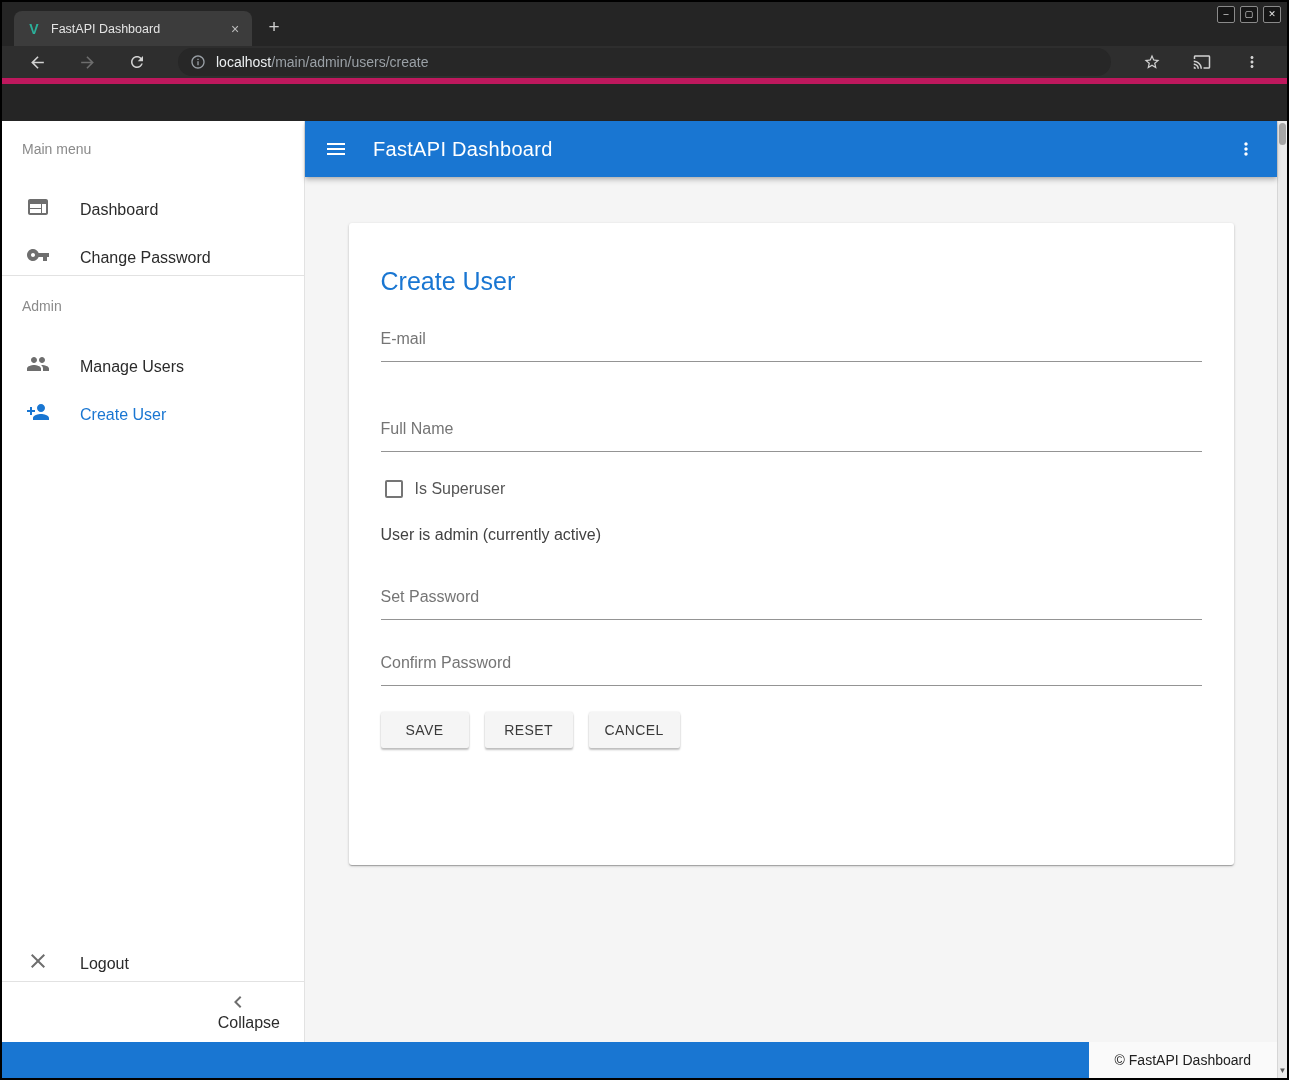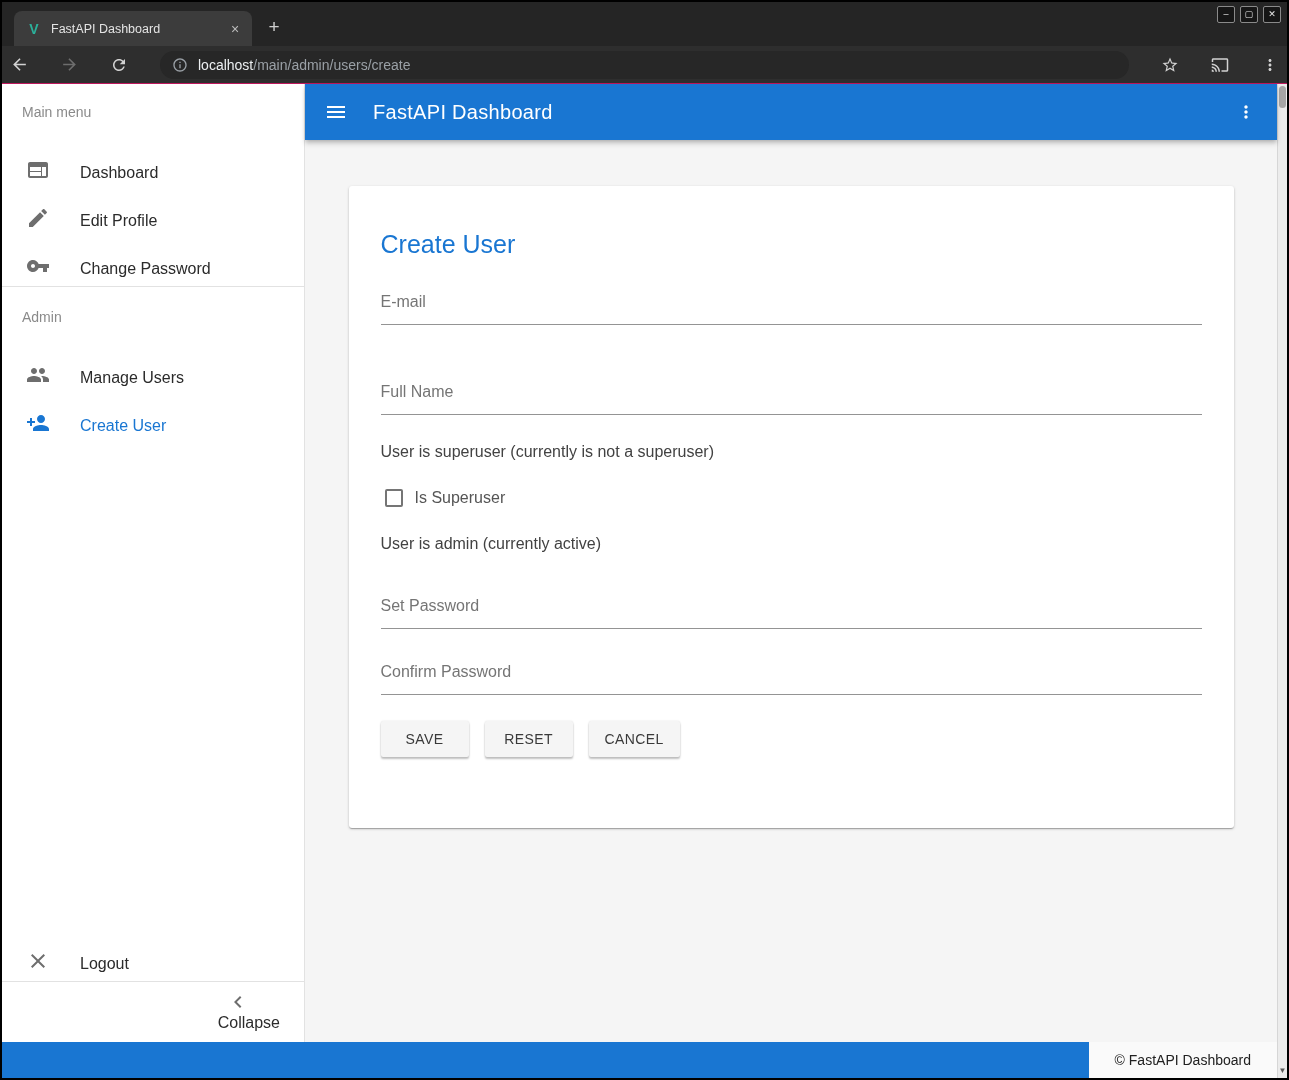--- a/index.html
+++ b/index.html
@@ -15,29 +15,29 @@
   .tabstrip { height:44px; background:#252525; display:flex; align-items:flex-end; position:relative; flex:0 0 auto; }
   .tab { margin-left:12px; height:35px; width:238px; background:#3c3c3c; border-radius:8px 8px 0 0;
          display:flex; align-items:center; padding:0 8px 0 12px; gap:9px; color:#e4e4e4; font-size:12.5px; }
   .favicon { width:16px; height:16px; font-weight:bold; font-size:14px; color:#2bb19b; display:flex; align-items:center; justify-content:center; }
   .tab-title { flex:1; white-space:nowrap; overflow:hidden; }
   .tab-close { width:18px; height:18px; border-radius:50%; color:#bdbdbd; font-size:14px; display:flex; align-items:center; justify-content:center; cursor:default; }
   .newtab { width:28px; height:28px; margin:0 0 5px 8px; color:#cfcfcf; font-size:19px; display:flex; align-items:center; justify-content:center; border-radius:50%; }
   .win-controls { position:absolute; right:6px; top:4px; display:flex; gap:5px; }
   .win-btn { width:18px; height:17px; border:1px solid #8a8a8a; background:#161616; color:#e6e6e6; font-size:9px; line-height:15px; text-align:center; border-radius:2px; }
 
-  .toolbar { height:38px; background:#2e2e2e; display:flex; align-items:center; padding:0 2px; gap:20px; flex:0 0 auto; border-bottom:1px solid #be185d; }
+  .toolbar { height:38px; background:#2e2e2e; display:flex; align-items:center; padding:0 20px; gap:20px; flex:0 0 auto; border-bottom:6px solid #be185d; }
   .ibtn { width:30px; height:30px; display:flex; align-items:center; justify-content:center; color:#d2d2d2; border-radius:50%; }
   .ibtn.disabled { color:#6d6d6d; }
   .urlbar { flex:1; height:28px; margin:0 6px; background:#272727; border-radius:14px; display:flex; align-items:center; padding:0 12px; gap:10px; color:#9aa0a6; }
   .url-text { font-size:14px; color:#9aa0a6; white-space:nowrap; overflow:hidden; }
   .url-host { color:#eceff1; }
 
   
-  .browser-body { flex:1; display:flex; min-height:0; background:#fff; }
+  .browser-body { flex:1; display:flex; min-height:0; background:#fff;margin-top:37px; }
   .page { flex:1; display:flex; flex-direction:column; min-width:0; }
   .app-row { flex:1; display:flex; min-height:0; }
 
   
   .sidebar { width:303px; background:#fff; border-right:1px solid #e2e2e2; display:flex; flex-direction:column; padding-top:6px; flex:0 0 auto; }
   .subheader { height:44px; display:flex; align-items:center; padding:0 20px; color:#8a8a8a; font-size:14px; }
   .nav-item { height:48px; display:flex; align-items:flex-end; padding:0 24px; color:#2b2b2b; font-size:16px; cursor:default; }
   .nav-item .nicon { width:24px; height:24px; color:#6e6e6e; margin-right:30px; flex:0 0 auto; }
   .nav-item.active { color:#1976d2; }
   .nav-item.active .nicon { color:#1976d2; }
@@ -157,28 +157,20 @@
           <div class="nav-item">
             <span class="nicon">
               <svg width="24" height="24" viewBox="0 0 24 24" fill="currentColor">
                   <path d="M20 4H4c-1.11 0-1.99.89-1.99 2L2 18c0 1.11.89 2 2 2h16c1.11 0 2-.89 2-2V6c0-1.11-.89-2-2-2zm-5 14H4v-4h11v4zm0-5H4V9h11v4zm5 5h-4V9h4v9z"></path>
                 </svg>
             </span>
             <span>Dashboard</span>
           </div>
 
 
-          <div class="nav-item">
-            <span class="nicon">
-              <svg width="24" height="24" viewBox="0 0 24 24" fill="currentColor">
-                  <path d="M3 17.25V21h3.75L17.81 9.94l-3.75-3.75L3 17.25zM20.71 7.04c.39-.39.39-1.02 0-1.41l-2.34-2.34c-.39-.39-1.02-.39-1.41 0l-1.83 1.83 3.75 3.75 1.83-1.83z"></path>
-                </svg>
-            </span>
-            <span>Edit Profile</span>
-          </div>
 
           <div class="nav-item">
             <span class="nicon">
               <svg width="24" height="24" viewBox="0 0 24 24" fill="currentColor">
                   <path d="M12.65 10C11.83 7.67 9.61 6 7 6c-3.31 0-6 2.69-6 6s2.69 6 6 6c2.61 0 4.83-1.67 5.65-4H17v4h4v-4h2v-4H12.65zM7 14c-1.1 0-2-.9-2-2s.9-2 2-2 2 .9 2 2-.9 2-2 2z"></path>
                 </svg>
             </span>
             <span>Change Password</span>
           </div>
 
@@ -247,21 +239,20 @@
               <div class="card-title">Create User</div>
 
               <div class="field f-email">
                 <input type="text" placeholder="E-mail" style="">
               </div>
 
               <div class="field f-fullname">
                 <input type="text" placeholder="Full Name" style="">
               </div>
 
-              <div class="status-text">User is superuser (currently is not a superuser)</div>
 
               <div class="cb-row">
                 <span class="checkbox"></span>
                 <span class="cb-label">Is Superuser</span>
               </div>
 
               <div class="status-text">User is admin (currently active)</div>
 
 
               <div class="field f-setpw">

